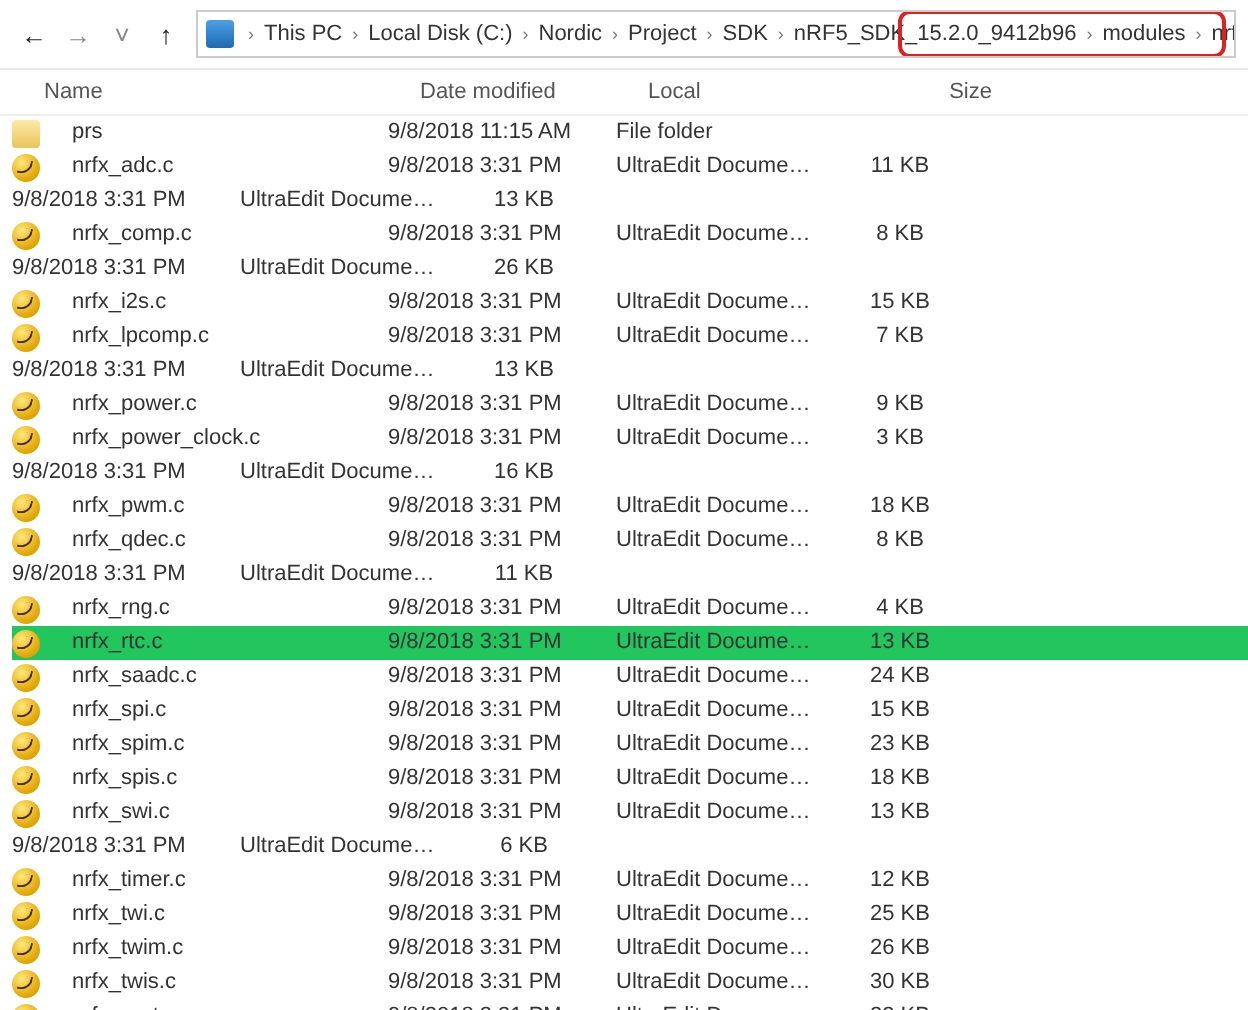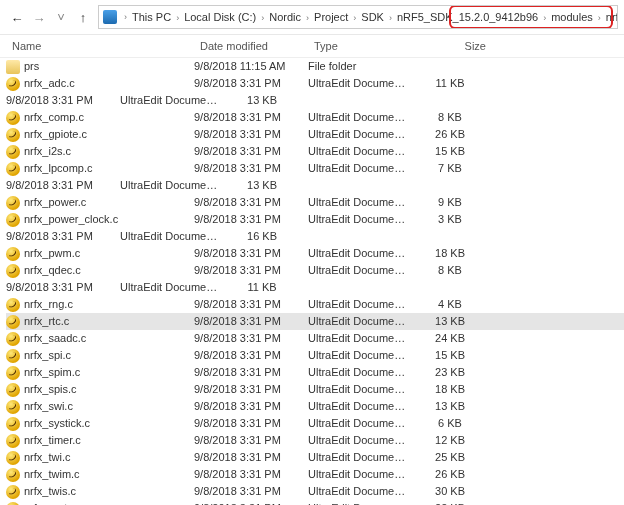--- a/index.html
+++ b/index.html
@@ -4,29 +4,29 @@
 <style>
 html,body{margin:0;padding:0;font-family:"Segoe UI",Arial,sans-serif;font-size:11px;color:#333;background:#fff;width:624px;height:505px;overflow:hidden}
 .toolbar{display:flex;align-items:center;height:30px;padding:2px 6px;border-bottom:1px solid #e8e8e8}
 .nav-btn{width:22px;height:22px;display:flex;align-items:center;justify-content:center;color:#888;cursor:default;font-size:13px}
 .nav-btn.active{color:#222}
 .breadcrumb{flex:1;min-width:0;height:22px;display:flex;align-items:center;border:1px solid #ccc;margin-left:4px;padding:0 4px;overflow:hidden;white-space:nowrap;position:relative}
 .bc-icon{width:14px;height:14px;background:linear-gradient(#4aa0e8,#1d6bb0);border-radius:2px;margin-right:4px;flex:0 0 auto}
 .bc-item{display:inline-flex;align-items:center;padding:0 2px}
 .bc-sep{color:#777;padding:0 3px;font-size:9px}
 .highlight-box{position:absolute;left:350px;right:4px;top:-1px;bottom:-1px;border:2px solid #d22;border-radius:6px;pointer-events:none}
-.headers{display:flex;align-items:center;height:22px;border-bottom:1px solid #eee;color:#555;padding-left:12px}
+.headers{display:flex;align-items:center;height:22px;border-bottom:1px solid #eee;color:#555;padding-left:22px}
 .col-name{width:188px}
 .col-date{width:114px}
 .col-type{width:112px}
 .col-size{width:60px;text-align:right}
 .filelist{height:calc(505px - 30px - 22px);overflow:hidden;padding-left:6px}
 .row{display:flex;align-items:center;height:17px;line-height:17px}
-.row.selected{background:#e5e5e5}
-.cell-name{width:188px;display:flex;align-items:center;gap:4px}
+.row.selected{background:#22c55e}
+.cell-name{width:188px;display:flex;align-items:center;gap:16px}
 .cell-date{width:114px}
 .cell-type{width:112px;white-space:nowrap;overflow:hidden;text-overflow:ellipsis}
 .cell-size{width:60px;text-align:center}
 .ficon{width:14px;height:14px;display:inline-block;border-radius:50%}
 .ficon.folder{background:linear-gradient(#ffe9a8,#e8c45a);border-radius:2px}
 .ficon.file{background:radial-gradient(circle at 35% 30%,#ffe87a,#e0a400 70%);position:relative}
 .ficon.file::after{content:"";position:absolute;width:6px;height:6px;border:1px solid #4a2a00;border-top:none;border-left:none;border-radius:0 0 6px 0;left:3px;top:3px;transform:rotate(10deg)}
 </style>
 </head>
 <body>
@@ -40,21 +40,21 @@
     <span class="bc-icon"></span>
     <span class="bc-sep">›</span>
     <span id="bc-container"><span class="bc-item">This PC</span><span class="bc-sep">›</span><span class="bc-item">Local Disk (C:)</span><span class="bc-sep">›</span><span class="bc-item">Nordic</span><span class="bc-sep">›</span><span class="bc-item">Project</span><span class="bc-sep">›</span><span class="bc-item">SDK</span><span class="bc-sep">›</span><span class="bc-item">nRF5_SDK_15.2.0_9412b96</span><span class="bc-sep">›</span><span class="bc-item">modules</span><span class="bc-sep">›</span><span class="bc-item">nrfx</span></span>
     <div class="highlight-box"></div>
   </div>
 </div>
 
 <div class="headers">
   <div class="col-name">Name</div>
   <div class="col-date">Date modified</div>
-  <div class="col-type">Type</div>
+  <div class="col-type">Local</div>
   <div class="col-size">Size</div>
 </div>
 
 <div class="filelist" id="filelist">
     <div class="row">
       <div class="cell-name">
         <span class="ficon folder"></span>
         <span>prs</span>
       </div>
       <div class="cell-date">9/8/2018 11:15 AM</div>
@@ -78,24 +78,20 @@
     <div class="row">
       <div class="cell-name">
         <span class="ficon file"></span>
         <span>nrfx_comp.c</span>
       </div>
       <div class="cell-date">9/8/2018 3:31 PM</div>
       <div class="cell-type">UltraEdit Docume…</div>
       <div class="cell-size">8 KB</div>
     </div>
     <div class="row">
-      <div class="cell-name">
-        <span class="ficon file"></span>
-        <span>nrfx_gpiote.c</span>
-      </div>
       <div class="cell-date">9/8/2018 3:31 PM</div>
       <div class="cell-type">UltraEdit Docume…</div>
       <div class="cell-size">26 KB</div>
     </div>
     <div class="row">
       <div class="cell-name">
         <span class="ficon file"></span>
         <span>nrfx_i2s.c</span>
       </div>
       <div class="cell-date">9/8/2018 3:31 PM</div>
@@ -219,24 +215,20 @@
     <div class="row">
       <div class="cell-name">
         <span class="ficon file"></span>
         <span>nrfx_swi.c</span>
       </div>
       <div class="cell-date">9/8/2018 3:31 PM</div>
       <div class="cell-type">UltraEdit Docume…</div>
       <div class="cell-size">13 KB</div>
     </div>
     <div class="row">
-      <div class="cell-name">
-        <span class="ficon file"></span>
-        <span>nrfx_systick.c</span>
-      </div>
       <div class="cell-date">9/8/2018 3:31 PM</div>
       <div class="cell-type">UltraEdit Docume…</div>
       <div class="cell-size">6 KB</div>
     </div>
     <div class="row">
       <div class="cell-name">
         <span class="ficon file"></span>
         <span>nrfx_timer.c</span>
       </div>
       <div class="cell-date">9/8/2018 3:31 PM</div>

